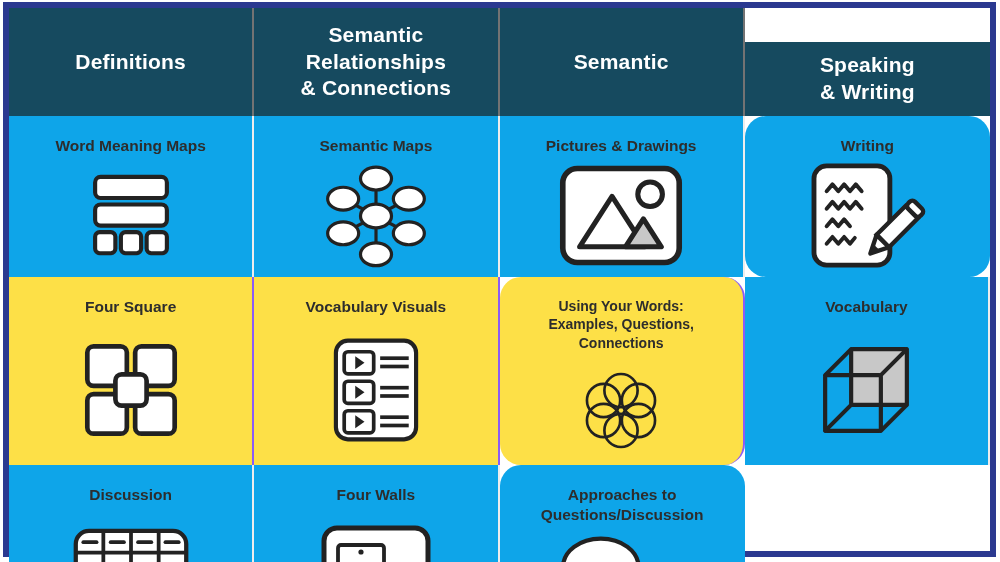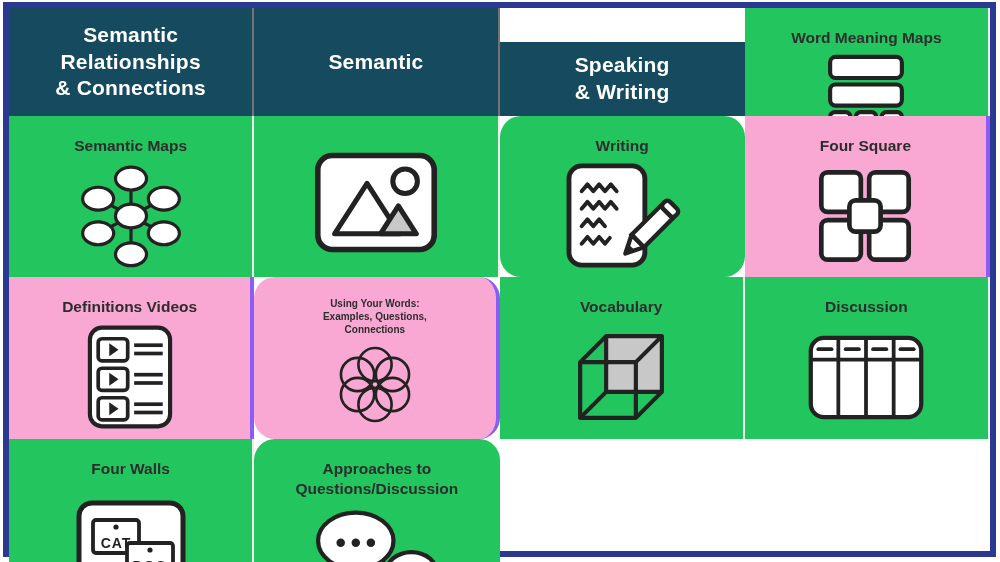--- a/index.html
+++ b/index.html
@@ -18,42 +18,43 @@
   }
   .hcell{
     background:#164a5f;color:#ffffff;
     display:flex;align-items:center;justify-content:center;text-align:center;
     font-weight:700;font-size:21px;line-height:1.28;letter-spacing:.2px;
     white-space:pre-line;
     border-right:2px solid #737373;
   }
   .hcell.last{border-right:none;margin-top:34px;}
   .cell{
-    background:#22c55e;
+    background:#0ea5e9;
     display:flex;flex-direction:column;align-items:center;
     padding-top:20px;box-sizing:border-box;
     border-right:2px solid #ededed;
   }
   .cell.last{border-right:none;border-radius:21px;}
-  .cell.tint{background:#f9a8d4;border-right:4px solid #8b5cf6;}
+  .cell.tint{background:#fde047;border-right:2px solid #8b5cf6;}
   .lbl{
     font-weight:700;font-size:15.5px;color:#2d2d2d;text-align:center;
     line-height:1.3;white-space:pre-line;margin-bottom:6px;
   }
-  .lbl.small{font-size:10px;line-height:1.3;margin-bottom:2px;}
+  .lbl.small{font-size:14px;line-height:1.3;margin-bottom:12px;}
   .icwrap{flex:1;display:flex;align-items:center;justify-content:center;padding-bottom:8px;}
   svg{display:block;}
   svg text{font-family:"Liberation Sans","DejaVu Sans",sans-serif;}
 </style>
 </head>
 <body>
 
 <div class="page">
   <div class="tbl">
 
+    <div class="hcell"><span>Definitions</span></div>
     <div class="hcell"><span>Semantic
 Relationships
 &amp; Connections</span></div>
     <div class="hcell"><span>Semantic</span></div>
     <div class="hcell last"><span>Speaking
 &amp; Writing</span></div>
 
     <div class="cell">
       <div class="lbl">Word Meaning Maps</div>
       <div class="icwrap">
@@ -88,20 +89,21 @@
             <ellipse cx="24" cy="76" rx="17" ry="12.5"></ellipse>
             <ellipse cx="96" cy="76" rx="17" ry="12.5"></ellipse>
             <ellipse cx="60" cy="99" rx="17" ry="12.5"></ellipse>
             <ellipse cx="60" cy="57" rx="17" ry="13"></ellipse>
           </g>
         </svg>
       </div>
     </div>
 
     <div class="cell">
+      <div class="lbl">Pictures &amp; Drawings</div>
       <div class="icwrap">
         <svg width="126" height="103" viewBox="0 0 112 92">
           <rect x="4" y="4" width="104" height="84" rx="13" fill="#ffffff" stroke="#222222" stroke-width="5"></rect>
           <circle cx="82" cy="27" r="11" fill="none" stroke="#222222" stroke-width="4.5"></circle>
           <path d="M19,74 L48,29 L77,74 Z" fill="#ffffff" stroke="#222222" stroke-width="4.5" stroke-linejoin="round"></path>
           <path d="M60,74 L76,49 L92,74 Z" fill="#c8c8c8" stroke="#222222" stroke-width="4.5" stroke-linejoin="round"></path>
         </svg>
       </div>
     </div>
 
@@ -136,21 +138,21 @@
             <rect x="8" y="54" width="38" height="38" rx="6"></rect>
             <rect x="54" y="54" width="38" height="38" rx="6"></rect>
             <rect x="35" y="35" width="30" height="30" rx="6"></rect>
           </g>
         </svg>
       </div>
     </div>
 
 
     <div class="cell tint">
-      <div class="lbl">Definitions Videos</div>
+      <div class="lbl">Vocabulary Visuals</div>
       <div class="icwrap">
         <svg width="88" height="106" viewBox="0 0 95 115">
           <rect x="4" y="4" width="87" height="107" rx="13" fill="#ffffff" stroke="#222222" stroke-width="4.5"></rect>
           <g fill="#ffffff" stroke="#222222" stroke-width="4">
             <rect x="13" y="16" width="32" height="24" rx="4"></rect>
             <rect x="13" y="48" width="32" height="24" rx="4"></rect>
             <rect x="13" y="80" width="32" height="24" rx="4"></rect>
           </g>
           <g fill="#222222" stroke="none">
             <path d="M25,21 l10,7 l-10,7 Z"></path>

